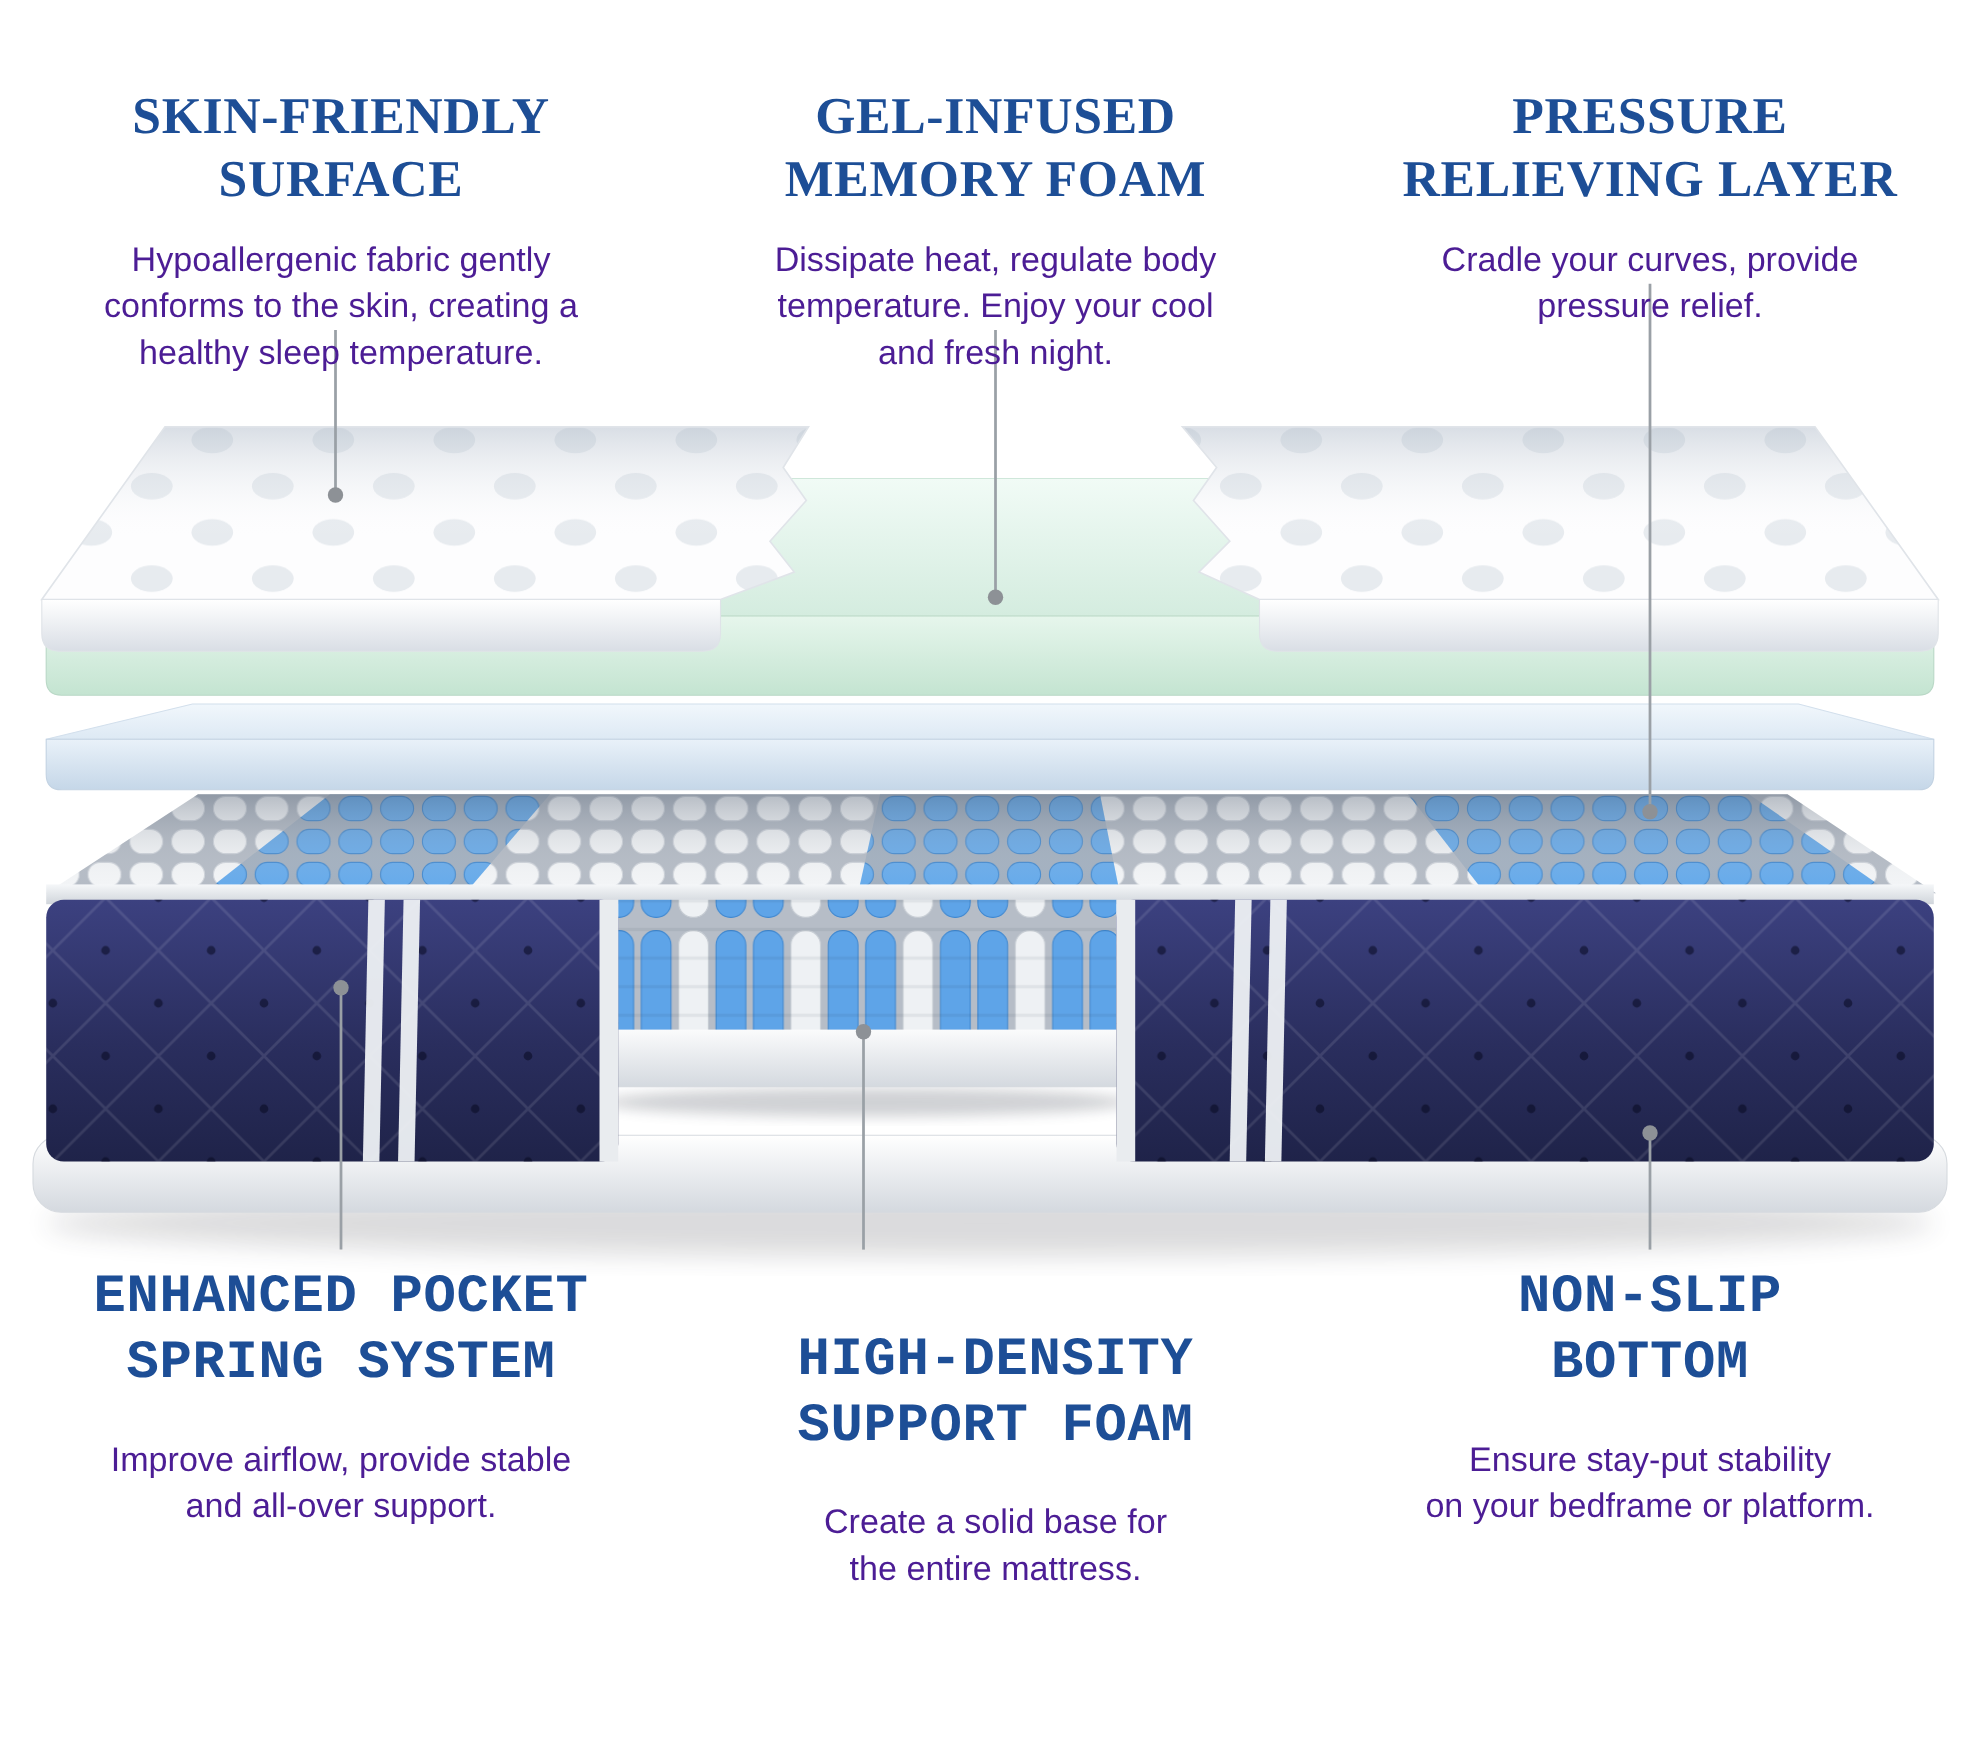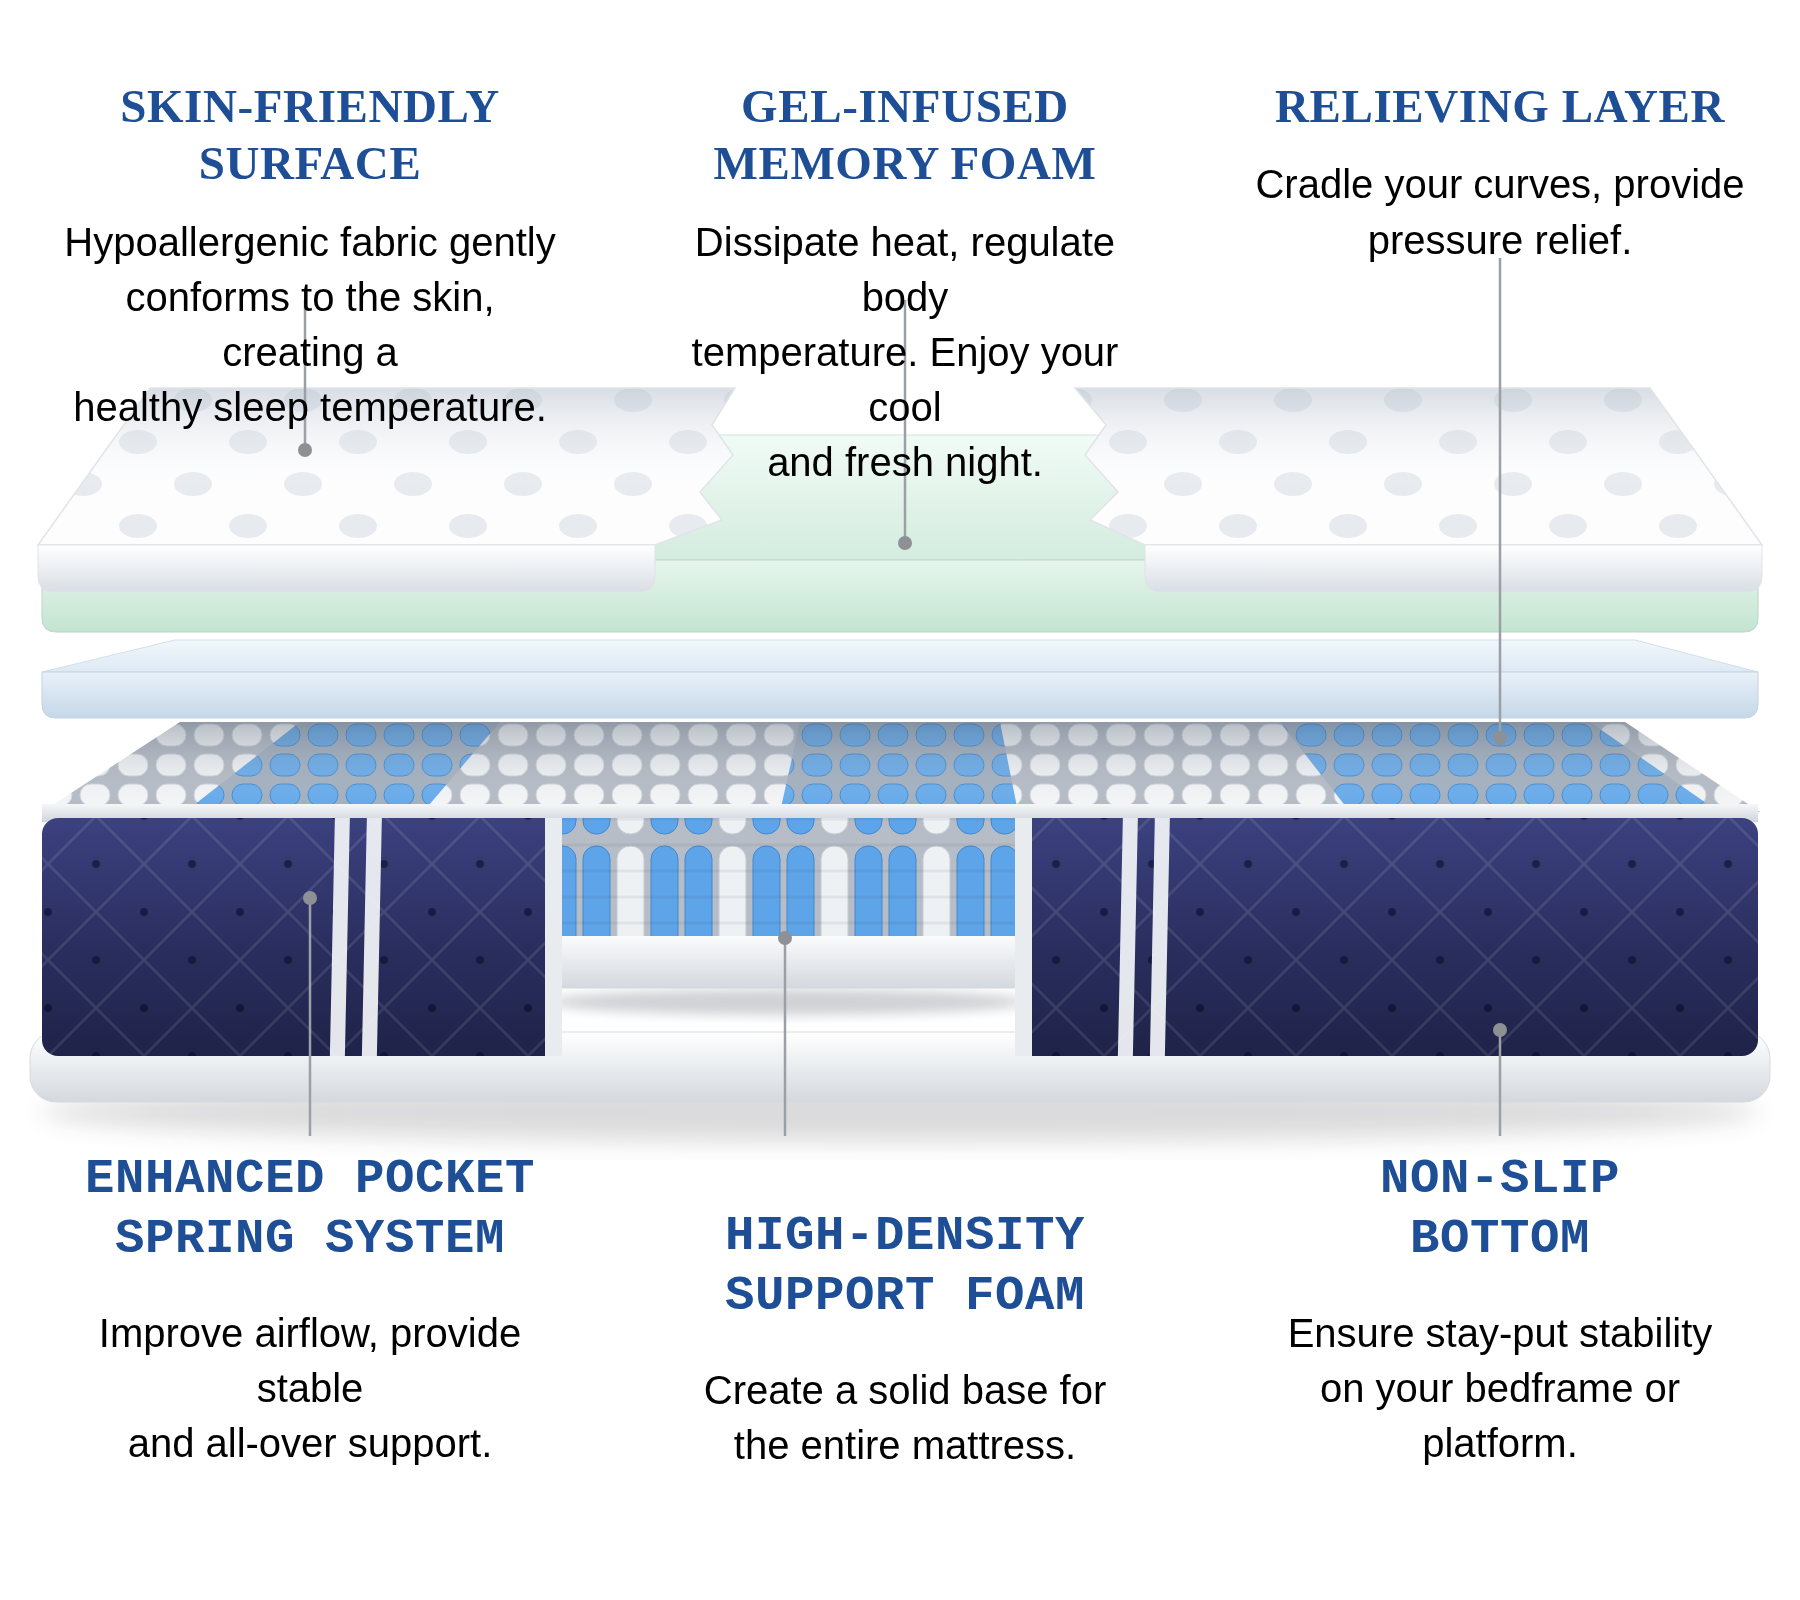--- a/index.html
+++ b/index.html
@@ -3,21 +3,21 @@
 <meta charset="utf-8">
 <style>
   html,body{margin:0;padding:0;background:#ffffff;}
   .canvas{position:relative;width:1800px;height:1600px;background:#ffffff;overflow:hidden;
           font-family:"Liberation Sans","DejaVu Sans",sans-serif;border-radius:11px;}
   .art{position:absolute;left:0;top:0;width:1800px;height:1600px;}
   .feature{position:absolute;text-align:center;}
   .feature .title{font-family:"Liberation Serif","DejaVu Serif",serif;font-weight:bold;
                   font-size:47px;line-height:1.22;color:#1d4e96;letter-spacing:.6px;}
   .feature.bottom .title{font-size:49px;font-family:Liberation Mono, monospace;}
-  .feature .desc{margin-top:22px;font-size:40px;line-height:1.38;color:#000000;}
+  .feature .desc{margin-top:22px;font-size:31px;line-height:1.38;color:#4c1d95;}
   .feature.bottom .desc{margin-top:36px;}
 </style>
 </head>
 <body>
 
 <div class="canvas">
 
   <svg class="art" viewBox="0 0 1800 1600" xmlns="http://www.w3.org/2000/svg">
     <defs>
       <linearGradient id="gQuiltFront" x1="0" y1="0" x2="0" y2="1">
@@ -197,20 +197,21 @@
     </div>
     <div class="desc">
       <div>Dissipate heat, regulate body</div>
       <div>temperature. Enjoy your cool</div>
       <div>and fresh night.</div>
     </div>
   </div>
 
   <div class="feature top" style="left:1230px;top:78px;width:540px;">
     <div class="title">
+      <div>PRESSURE</div>
       <div>RELIEVING LAYER</div>
     </div>
     <div class="desc">
       <div>Cradle your curves, provide</div>
       <div>pressure relief.</div>
     </div>
   </div>
 
   <div class="feature bottom" style="left:60px;top:1150px;width:500px;">
     <div class="title">

